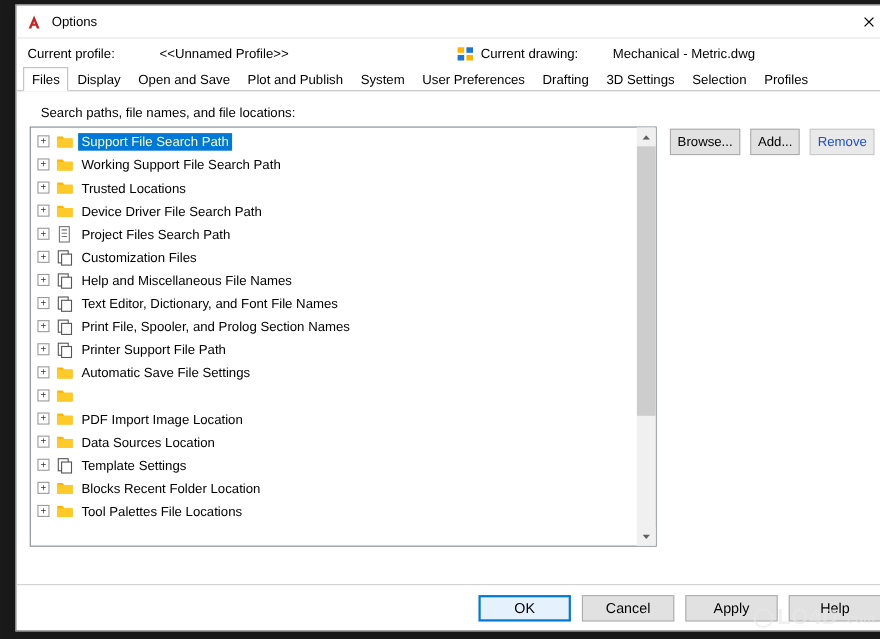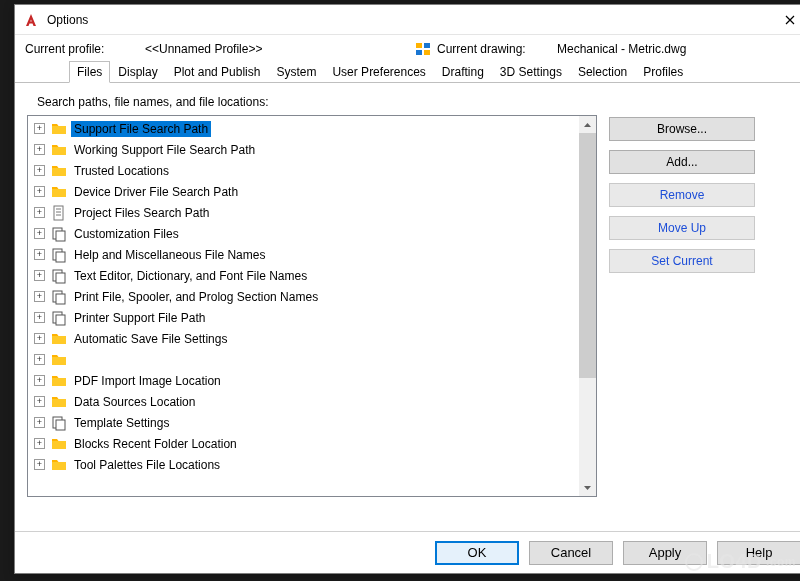--- a/index.html
+++ b/index.html
@@ -11,36 +11,36 @@
   .titlebar .title { flex:1; font-size:12px; }
   .titlebar .close { width:30px; height:22px; display:flex; align-items:center; justify-content:center; cursor:default; }
   .header { display:flex; align-items:center; padding:6px 10px 4px 10px; font-size:12px; }
   .header .label1 { width:120px; }
   .header .value1 { width:270px; }
   .header .cd-icon { width:16px; height:16px; margin-right:6px; }
   .header .label2 { width:120px; }
   .header .value2 { }
   .tabs { display:flex; padding-left:6px; font-size:12px; height:22px; border-bottom:1px solid #bfbfbf; align-items:flex-end; }
   .tab { padding:3px 7px; border:1px solid transparent; border-bottom:none; position:relative; cursor:default; }
-  .tab.active { border:1px solid #bfbfbf; border-bottom:1px solid #fff; background:#fff; margin-bottom:-1px;margin-left:48px; }
+  .tab.active { border:1px solid #bfbfbf; border-bottom:1px solid #fff; background:#fff; margin-bottom:-1px; }
   .content { padding:10px 28px 0 12px; }
   .content-label { margin:2px 0 6px 10px; }
   .layout { display:flex; gap:12px; }
   .tree-wrap { position:relative; width:570px; height:382px; border:1px solid #828790; background:#fff; }
   .tree { position:absolute; inset:0; overflow:hidden; padding:2px 0 0 2px; }
   .row { display:flex; align-items:center; height:21px; padding-left:4px; white-space:nowrap; }
   .expander { width:11px; height:11px; border:1px solid #9a9a9a; margin-right:4px; display:flex; align-items:center; justify-content:center; font-size:9px; line-height:1; color:#333; background:#fff; cursor:default; }
   .node-icon { width:16px; height:16px; margin:0 4px 0 2px; flex:none; }
   .node-label { padding:1px 3px; }
-  .node-label.selected { background:#0078d7; color:#000000; }
+  .node-label.selected { background:#0078d7; color:#fef9c3; }
   .vscroll { position:absolute; right:0; top:0; bottom:0; width:17px; background:#f0f0f0; }
   .vscroll .btn { height:17px; display:flex; align-items:center; justify-content:center; background:#f0f0f0; }
   .vscroll .track { position:absolute; top:17px; bottom:17px; left:0; right:0; }
   .vscroll .thumb { position:absolute; left:0; right:0; top:0; height:245px; background:#cdcdcd; }
-  .btns { width:146px; display:flex; flex-direction:column; gap:9px; padding-top:2px; }
+  .btns { width:146px; display:flex; flex-direction:row; gap:9px; padding-top:2px; }
   .btns button { height:24px; font-family:inherit; font-size:12px; border:1px solid #adadad; background:#e1e1e1; cursor:default; }
   .btns button:disabled { color:#1d4ed8; background:#e9e9e9; border-color:#c9c9c9; }
   .footer { position:absolute; bottom:0; left:0; right:0; height:42px; border-top:1px solid #d0d0d0; display:flex; align-items:center; justify-content:flex-end; gap:10px; padding:0 12px; }
   .footer button { width:84px; height:24px; font-family:inherit; font-size:13px; border:1px solid #adadad; background:#e1e1e1; cursor:default; }
   .footer button.primary { border:2px solid #0078d7; background:#e5f1fb; }
   .watermark { position:absolute; right:4px; bottom:8px; color:rgba(230,230,230,.6); font-size:20px; font-weight:600; letter-spacing:.5px; display:flex; align-items:center; gap:4px; pointer-events:none; }
   .watermark .g { width:18px; height:18px; border:2px solid rgba(230,230,230,.6); border-radius:50%; position:relative; }
 </style>
 </head>
 <body>
@@ -67,20 +67,21 @@
         <rect x="1" y="9" width="6" height="5" fill="#1976D2"></rect>
         <rect x="9" y="9" width="6" height="5" fill="#FFB300"></rect>
       </svg>
     <span class="label2">Current drawing:</span>
     <span class="value2">Mechanical - Metric.dwg</span>
   </div>
 
   <div class="tabs" id="tabs">
       <div class="tab active">Files</div>
       <div class="tab">Display</div>
+      <div class="tab">Open and Save</div>
       <div class="tab">Plot and Publish</div>
       <div class="tab">System</div>
       <div class="tab">User Preferences</div>
       <div class="tab">Drafting</div>
       <div class="tab">3D Settings</div>
       <div class="tab">Selection</div>
       <div class="tab">Profiles</div>
     </div>
 
   <div class="content">

